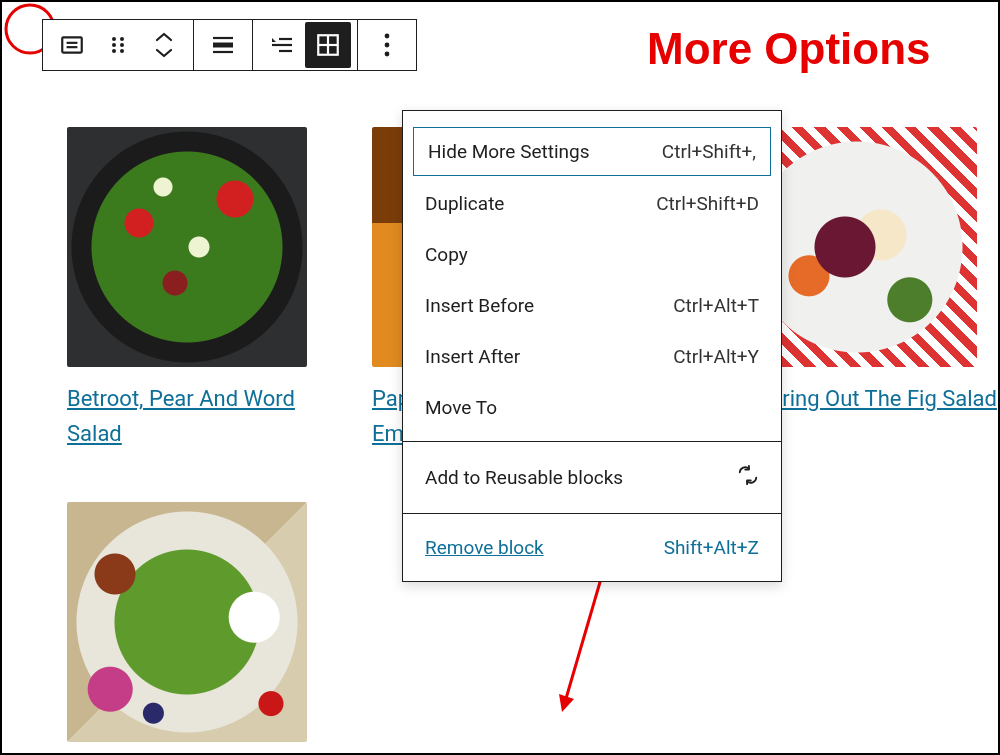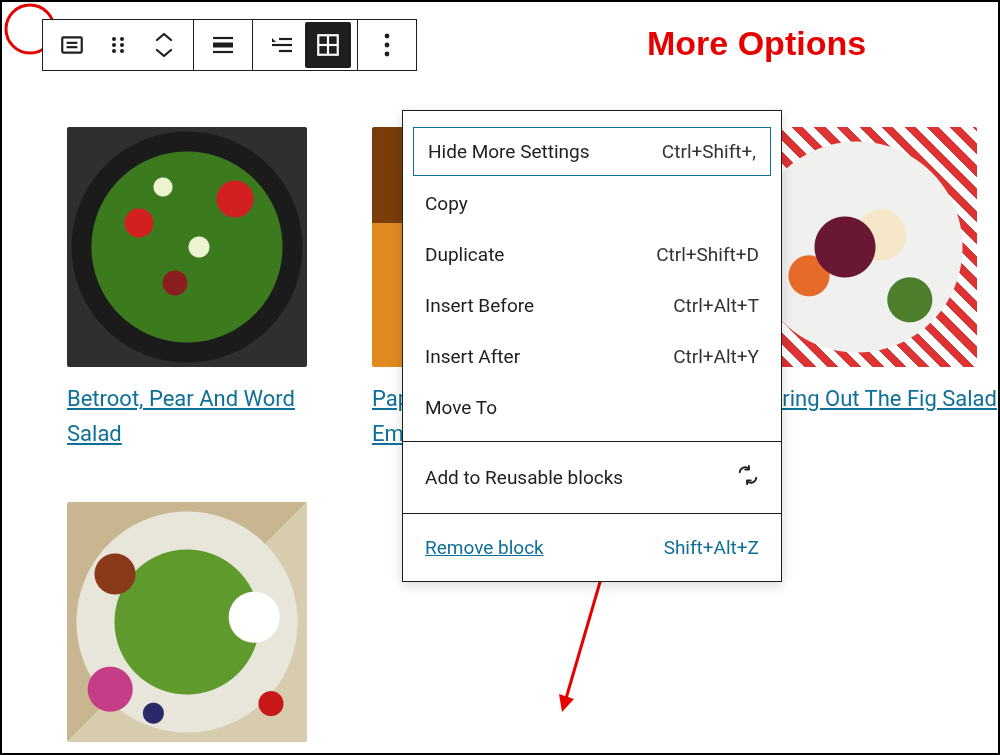--- a/index.html
+++ b/index.html
@@ -137,21 +137,21 @@
   }
   .dd-item.remove .lbl { color: #0e6f99; text-decoration: underline; }
   .dd-item.remove .shortcut { color: #0e6f99; }
   .dd-item .reusable-icon { color:#333; }
 
   
   .anno-text {
     position: absolute;
     color: #e60000;
     font-weight: 700;
-    font-size: 34px;
+    font-size: 44px;
     font-family: Arial, sans-serif;
   }
 
 </style>
 </head>
 <body>
 
 <div class="frame">
 
   
@@ -241,26 +241,26 @@
   </div>
 
   
   <div class="dropdown">
     <div class="dd-section">
       <div class="dd-item first">
         <span class="lbl">Hide More Settings</span>
         <span class="shortcut">Ctrl+Shift+,</span>
       </div>
       <div class="dd-item">
+        <span class="lbl">Duplicate</span>
+        <span class="shortcut">Ctrl+Shift+D</span>
+      </div>
+      <div class="dd-item">
         <span class="lbl">Copy</span>
         <span class="shortcut"></span>
-      </div>
-      <div class="dd-item">
-        <span class="lbl">Duplicate</span>
-        <span class="shortcut">Ctrl+Shift+D</span>
       </div>
       <div class="dd-item">
         <span class="lbl">Insert Before</span>
         <span class="shortcut">Ctrl+Alt+T</span>
       </div>
       <div class="dd-item">
         <span class="lbl">Insert After</span>
         <span class="shortcut">Ctrl+Alt+Y</span>
       </div>
       <div class="dd-item">

